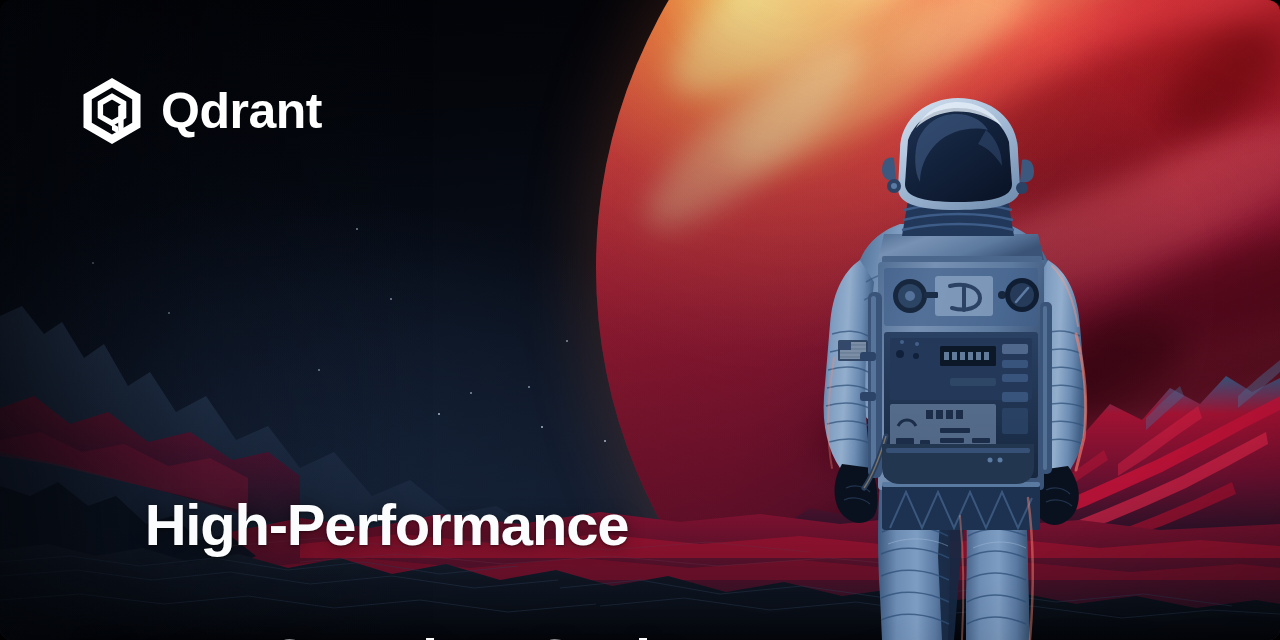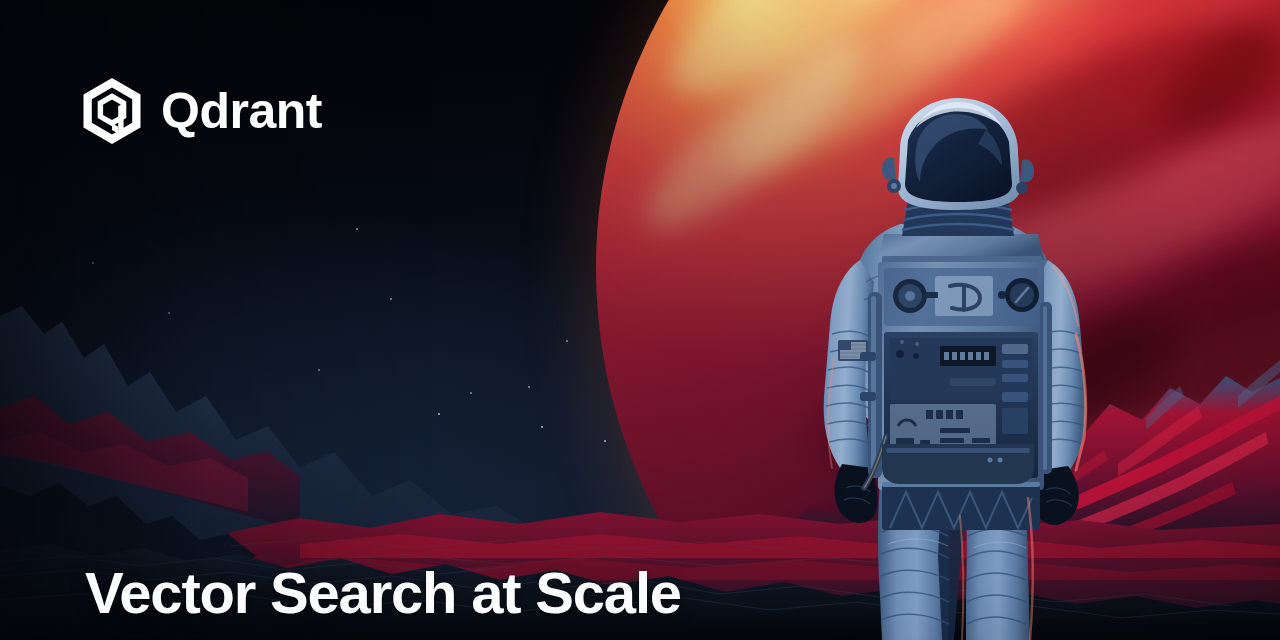--- a/index.html
+++ b/index.html
@@ -8,20 +8,21 @@
   body {
     font-family:"Liberation Sans", sans-serif;
     width:1280px; height:640px; overflow:hidden;
   }
 
   .banner {
     position:relative;
     width:1280px; height:640px;
     overflow:hidden;
     background:#05070d;
+    border-radius:12px;
   }
 
   
   .sky {
     position:absolute; inset:0;
     background:
       radial-gradient(ellipse 700px 420px at 22% 78%, #152238 0%, rgba(16,26,45,0) 72%),
       linear-gradient(176deg, #020307 0%, #04060c 18%, #070c16 38%, #0c1422 56%, #111b2c 72%, #121d30 100%);
   }
   .stars { position:absolute; inset:0; }
@@ -524,16 +525,17 @@
 
       <path d="M30 18.4 L41.6 25.1 L41.6 38.5 L30 45.2 L18.4 38.5 L18.4 25.1 Z" fill="none" stroke="#ffffff" stroke-width="5.4"></path>
 
       <path d="M41.6 25.1 L41.6 58.6 L36.2 55.5 L36.2 28.2 Z" fill="#ffffff"></path>
       <path d="M30 45.2 L36.2 48.8 L36.2 55.5 L30 51.9 Z" fill="#ffffff"></path>
     </svg>
     <span class="logo-text">Qdrant</span>
   </div>
 
   <h1 class="headline">
+    <span class="l1">High-Performance</span>
     <span class="l2">Vector Search at Scale</span>
   </h1>
 
 </div>
 
 </body></html>

